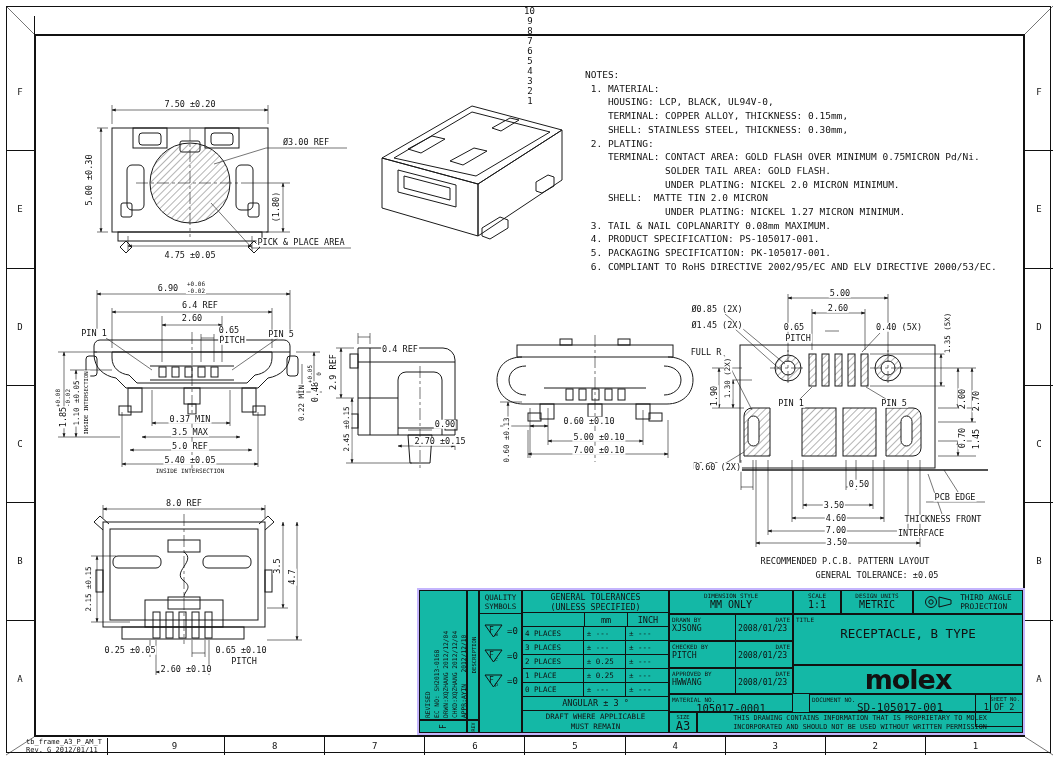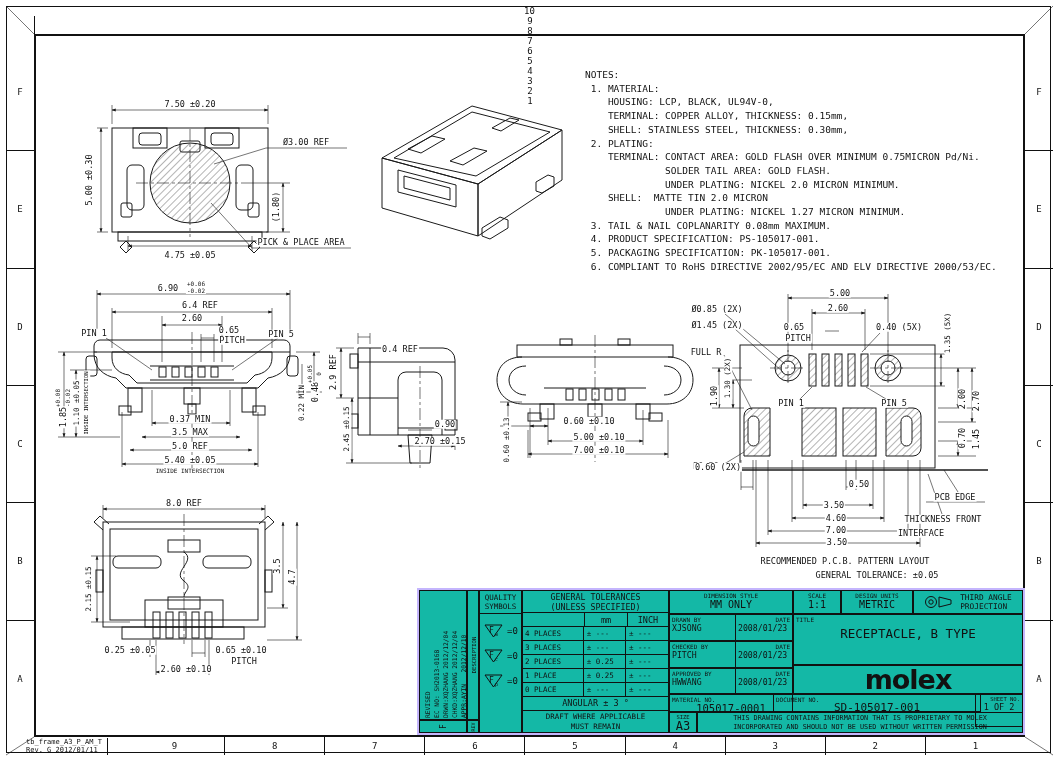--- a/index.html
+++ b/index.html
@@ -637,21 +637,21 @@
 
     <div class="c" style="left:374px;top:24px;width:230px;height:51px">
       <span class="slab">TITLE</span>
       <div class="ttl" style="margin-top:3px">
         <div>RECEPTACLE, B TYPE</div>
       </div>
     </div>
     <div class="c center" style="left:374px;top:75px;width:230px;height:29px">
       <span class="logo">molex</span>
     </div>
-    <div class="c" style="left:354px;top:104px;width:208px;height:18px">
+    <div class="c" style="left:390px;top:104px;width:182px;height:18px">
       <span class="slab">DOCUMENT NO.</span>
       <span class="sval" style="font-size:11px;line-height:10px">SD-105017-001</span>
     </div>
     <div class="c" style="left:556px;top:104px;width:48px;height:33px">
       <span class="slab" style="text-align:right;font-size:5.5px">SHEET NO.</span>
       <span class="sval" style="font-size:8.5px;line-height:9px">1 OF 2</span>
     </div>
   </div>
 </div>
 

